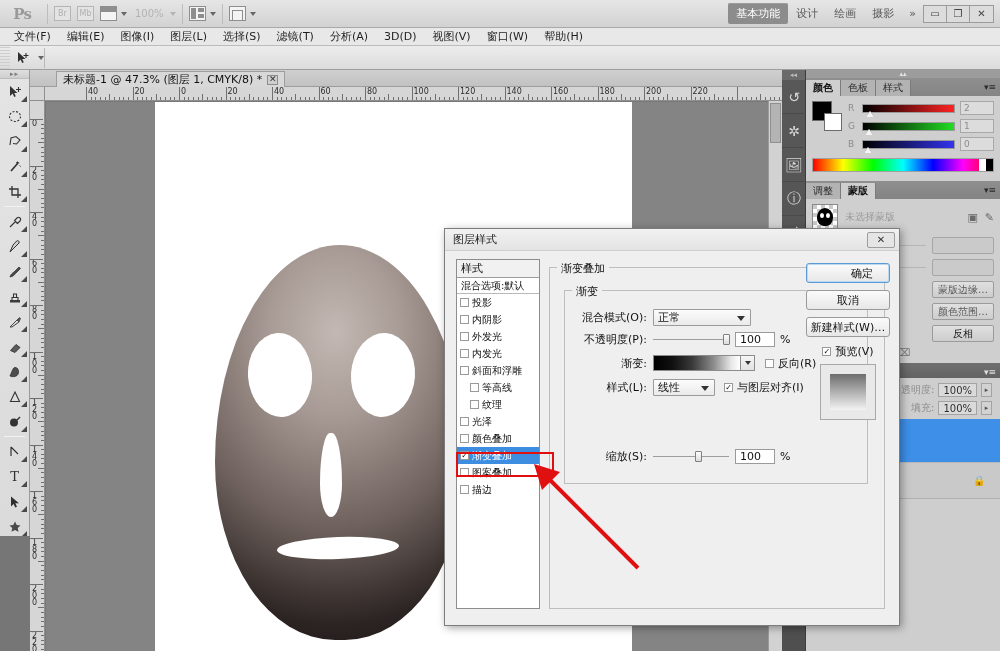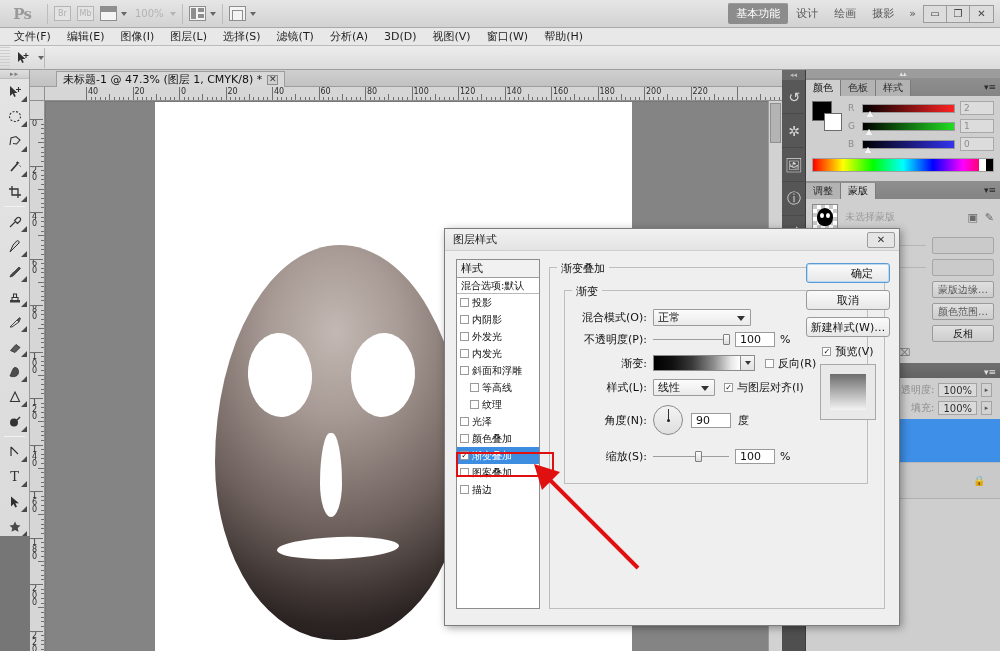--- a/index.html
+++ b/index.html
@@ -141,21 +141,21 @@
      background:linear-gradient(#585858,#4f4f4f); border-right:1px solid #3c3c3c;}
   .rail-grip{height:10px;background:#6a6a6a;color:#bdbdbd;font-size:7px;text-align:center;line-height:10px;}
   .rail-ic{width:24px;height:34px;display:flex;align-items:center;justify-content:center;
      color:#d6d6d6;font-size:14px;border-bottom:1px solid #4a4a4a;}
   .panelcol{position:absolute;left:24px;top:0;width:194px;height:581px;background:#cecece;}
   .pgrip{height:8px;background:#9c9c9c;color:#e2e2e2;font-size:7px;text-align:center;line-height:8px;}
   .ptabs{height:18px;background:linear-gradient(#8f8f8f,#848484);display:flex;align-items:flex-end;
      position:relative;}
   .ptab{padding:2px 7px;font-size:10px;color:#2a2a2a;background:#b3b3b3;border-right:1px solid #7b7b7b;
      height:16px;display:flex;align-items:center;}
-  .ptab.sel{background:#cfcfcf;color:#111;}
+  .ptab.sel{background:#cfcfcf;color:#111;font-weight:bold;}
   .pmenu{position:absolute;right:4px;top:4px;font-size:9px;color:#2b2b2b;}
   .pbody{background:#cfcfcf;padding:5px 6px;}
 
   .colorrow{display:flex;align-items:center;gap:5px;margin-bottom:4px;}
   .cl{width:9px;font-size:9px;color:#8b8b8b;}
   .slider{position:relative;flex:1;height:9px;border:1px solid #9a9a9a;}
   .slider .th{position:absolute;bottom:-5px;width:0;height:0;border-left:4px solid transparent;
      border-right:4px solid transparent;border-bottom:6px solid #f4f4f4;filter:drop-shadow(0 0 0 #555);}
   .cval{width:34px;height:14px;border:1px solid #a8a8a8;background:#dcdcdc;font-size:9px;
      color:#8d8d8d;display:flex;align-items:center;padding-left:3px;}
@@ -1002,29 +1002,20 @@
               <i class="dd"></i>
             </span>
             <span style="display:flex;align-items:center;gap:4px;margin-left:9px;">
               <span class="cbx on">
                   <span>✓</span>
                 </span>
               <span>与图层对齐(I)</span>
             </span>
           </div>
 
-          <div class="frow" style="left:0;top:114px;width:300px;">
-            <span class="flabel" style="width:82px">角度(N):</span>
-            <span class="dial" style="margin-left:6px">
-              <i class="nd"></i>
-                <i class="dot"></i>
-            </span>
-            <span class="numfield" style="width:40px;margin-left:8px">90</span>
-            <span style="margin-left:7px">度</span>
-          </div>
 
           <div class="frow" style="left:0;top:158px;width:300px;">
             <span class="flabel" style="width:82px">缩放(S):</span>
             <span class="track" style="width:76px;margin:0 6px;">
                 <i class="kn" style="left:42px"></i>
               </span>
             <span class="numfield" style="width:40px">100</span>
             <span style="margin-left:5px">%</span>
           </div>
         </div>

